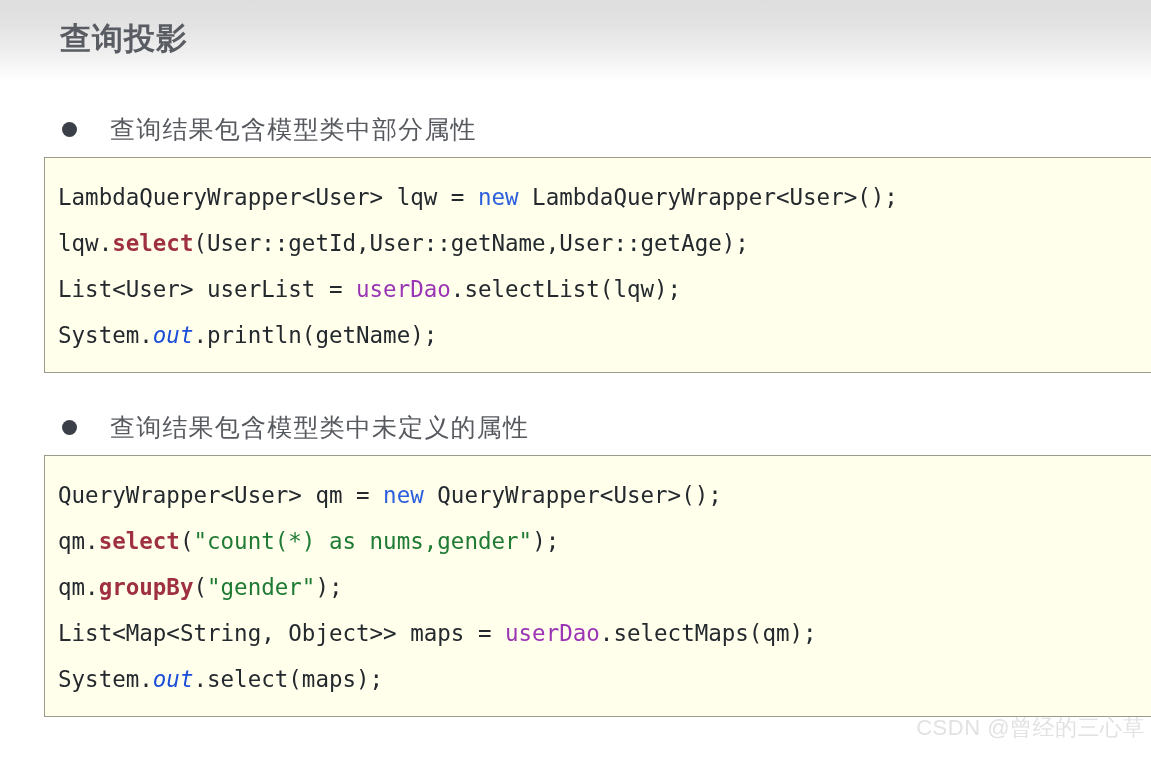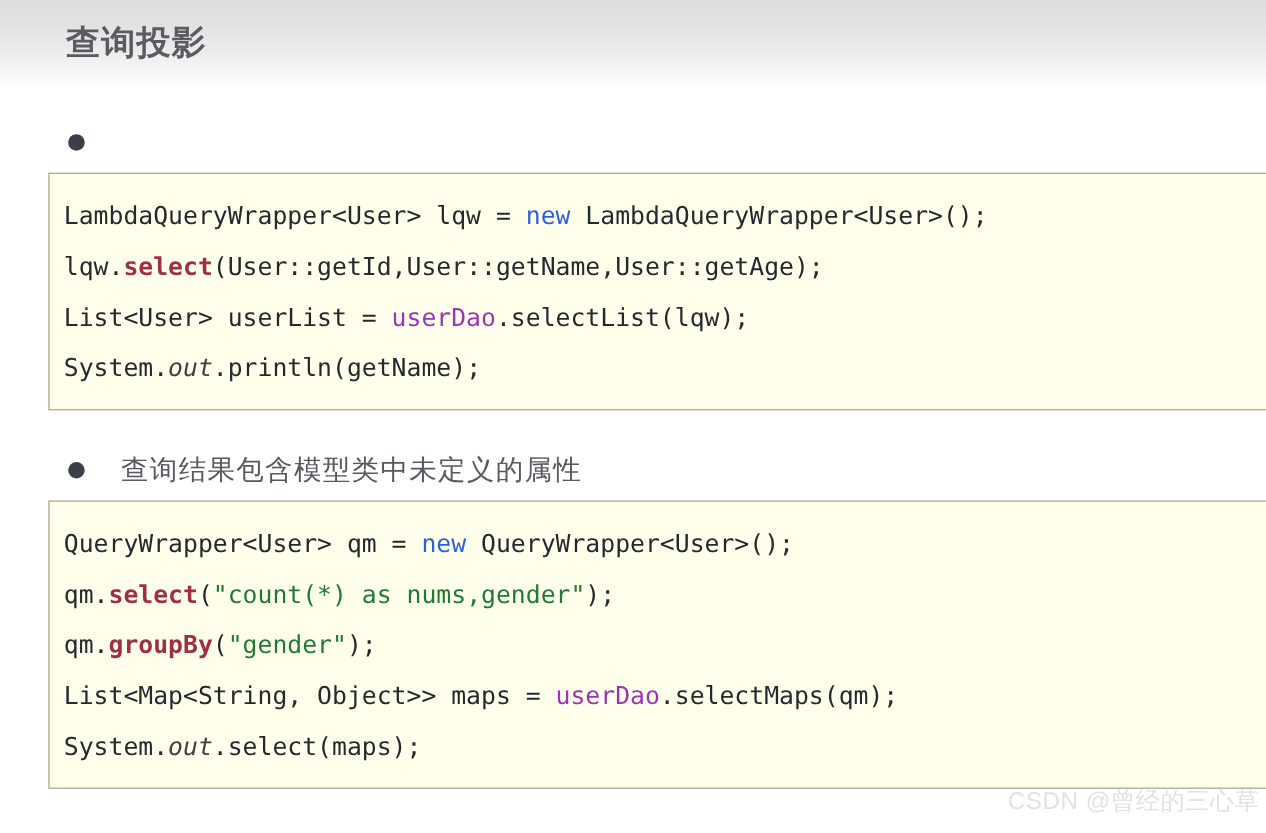--- a/index.html
+++ b/index.html
@@ -89,21 +89,21 @@
     line-height: 46px;
     color: #24292e;
     white-space: pre;
     letter-spacing: 0px;
   }
 
   
   .tok-kw      { color: #2b5fdd; }
   .tok-method  { color: #9f3040; font-weight: bold; margin-top: 12px; }
   .tok-field   { color: #9b34b5; }
-  .tok-field-i { color: #404040; font-style: italic; text-align: right; }
+  .tok-field-i { color: #1d4ed8; font-style: italic; text-align: right; }
   .tok-str     { color: #1f7a34; }
   .tok-plain   { color: #24292e; text-align: center; }
 
   .spacer-1 { height: 19px; }
   .spacer-2 { height: 26px; }
 
   
   .watermark {
     position: absolute;
     right: 18px;
@@ -121,20 +121,21 @@
 
   <div class="header">
     <div class="header-title">查询投影</div>
   </div>
 
   <div class="content">
     <div class="spacer-1"></div>
 
     <div class="bullet-row">
       <span class="bullet-dot"></span>
+      <span class="bullet-text">查询结果包含模型类中部分属性</span>
     </div>
 
     <div class="code-block">
         <div class="code-line"><span class="tok-plain">LambdaQueryWrapper&lt;User&gt; lqw = </span><span class="tok-kw">new</span><span class="tok-plain"> LambdaQueryWrapper&lt;User&gt;();</span></div>
         <div class="code-line"><span class="tok-plain">lqw.</span><span class="tok-method">select</span><span class="tok-plain">(User::getId,User::getName,User::getAge);</span></div>
         <div class="code-line"><span class="tok-plain">List&lt;User&gt; userList = </span><span class="tok-field">userDao</span><span class="tok-plain">.selectList(lqw);</span></div>
         <div class="code-line"><span class="tok-plain">System.</span><span class="tok-field-i">out</span><span class="tok-plain">.println(getName);</span></div>
       </div>
 
     <div class="spacer-2"></div>

